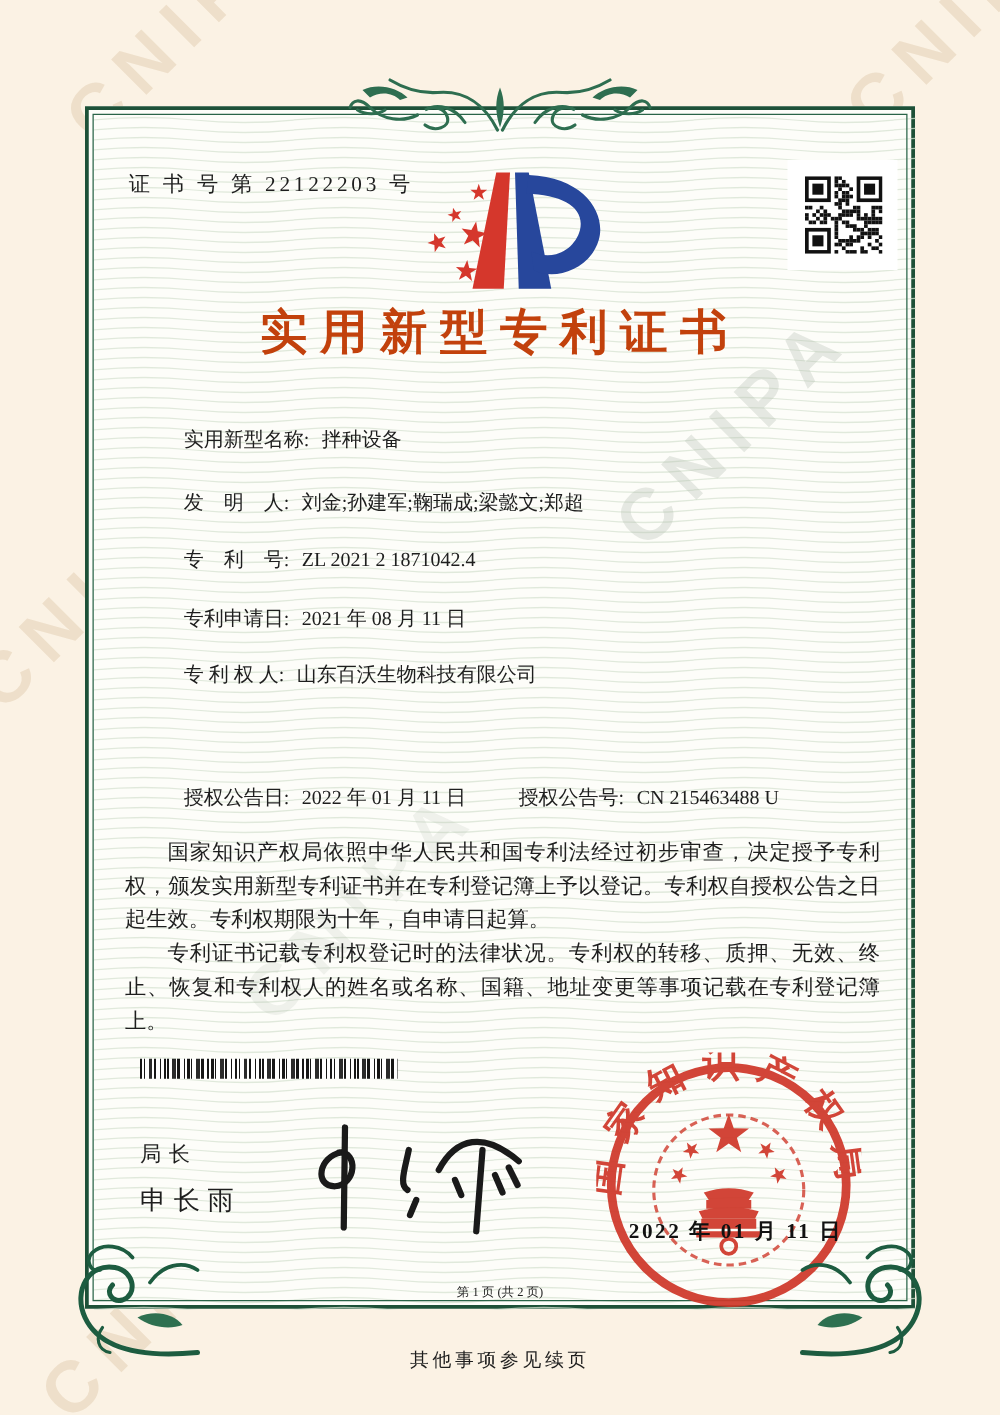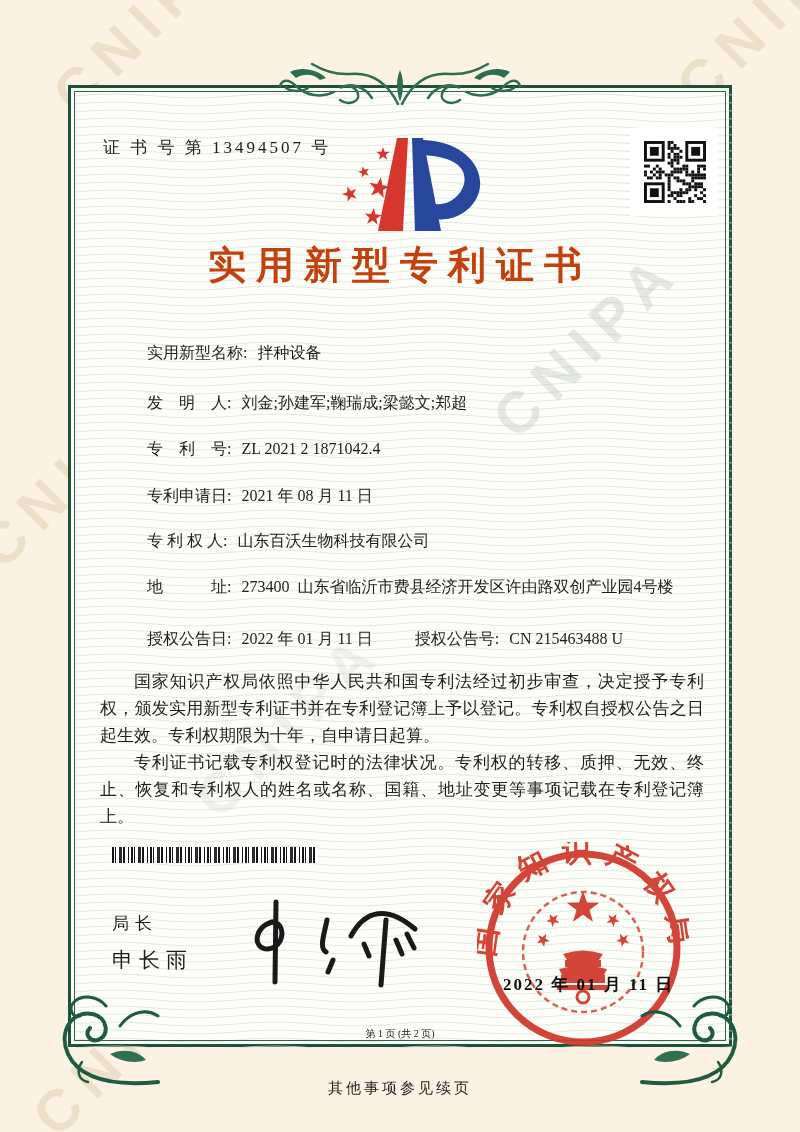--- a/index.html
+++ b/index.html
@@ -66,21 +66,21 @@
           <path d="M0 4 Q 40 0 80 4 T 160 4" fill="none" stroke="#d7e3d2" stroke-width="1"></path>
         </pattern>
       </defs>
       <rect width="100%" height="100%" fill="url(#gw)"></rect>
     </svg>
     <div class="frame-inner"></div>
   </div>
 
   <div class="content">
 
-    <div class="cert-no">证 书 号 第 13494507 号</div>
+    <div class="cert-no">证 书 号 第 22122203 号</div>
 
     <svg class="logo" viewBox="0 0 150 110">
       <polygon points="64,12 75,12 70,105 45,105" fill="#d5372c"></polygon>
       <polygon points="79,12 90,12 108,105 82,105" fill="#27479c"></polygon>
       <path d="M90 14 C 136 16 152 46 146 66 C 139 90 110 99 94 90 L 92 75 C 110 84 127 73 131 58 C 135 40 118 30 88 29 Z" fill="#27479c"></path>
       <polygon fill="#d5372c" points="50.0,21.0 51.6,25.7 56.7,25.8 52.7,28.9 54.1,33.7 50.0,30.8 45.9,33.7 47.3,28.9 43.3,25.8 48.4,25.7"></polygon>
       <polygon fill="#d5372c" points="29.4,40.2 31.9,43.8 36.0,42.7 33.4,46.1 35.7,49.8 31.6,48.3 28.8,51.6 29.0,47.3 25.0,45.7 29.1,44.5"></polygon>
       <polygon fill="#d5372c" points="47.9,51.2 49.2,58.9 56.9,60.5 49.9,64.1 50.8,71.9 45.2,66.3 38.1,69.6 41.6,62.6 36.3,56.8 44.1,58.0"></polygon>
       <polygon fill="#d5372c" points="14.3,60.5 17.9,64.9 23.3,63.1 20.2,67.9 23.6,72.5 18.1,71.0 14.8,75.7 14.5,70.0 9.0,68.3 14.3,66.2"></polygon>
       <polygon fill="#d5372c" points="40.8,82.0 42.4,88.3 48.8,89.0 43.3,92.4 44.6,98.7 39.7,94.6 34.1,97.8 36.5,91.8 31.7,87.5 38.1,87.9"></polygon>
@@ -241,24 +241,20 @@
       <span class="val">ZL 2021 2 1871042.4</span>
     </div>
     <div class="row" style="top:483px">
       <span class="lbl">专利申请日:</span>
       <span class="val">2021 年 08 月 11 日</span>
     </div>
     <div class="row" style="top:528px">
       <span class="lbl">专 利 权 人:</span>
       <span class="val">山东百沃生物科技有限公司</span>
     </div>
-    <div class="row" style="top:574px">
-      <span class="lbl">地　　　址:</span>
-      <span class="val val-addr">273400  山东省临沂市费县经济开发区许由路双创产业园4号楼</span>
-    </div>
     <div class="row" style="top:626px">
       <span class="lbl">授权公告日:</span>
       <span class="val">2022 年 01 月 11 日</span>
       <span class="pair2">
         <span class="lbl">授权公告号:</span>
         <span class="val">CN 215463488 U</span>
       </span>
     </div>
 
     <div class="paras">

